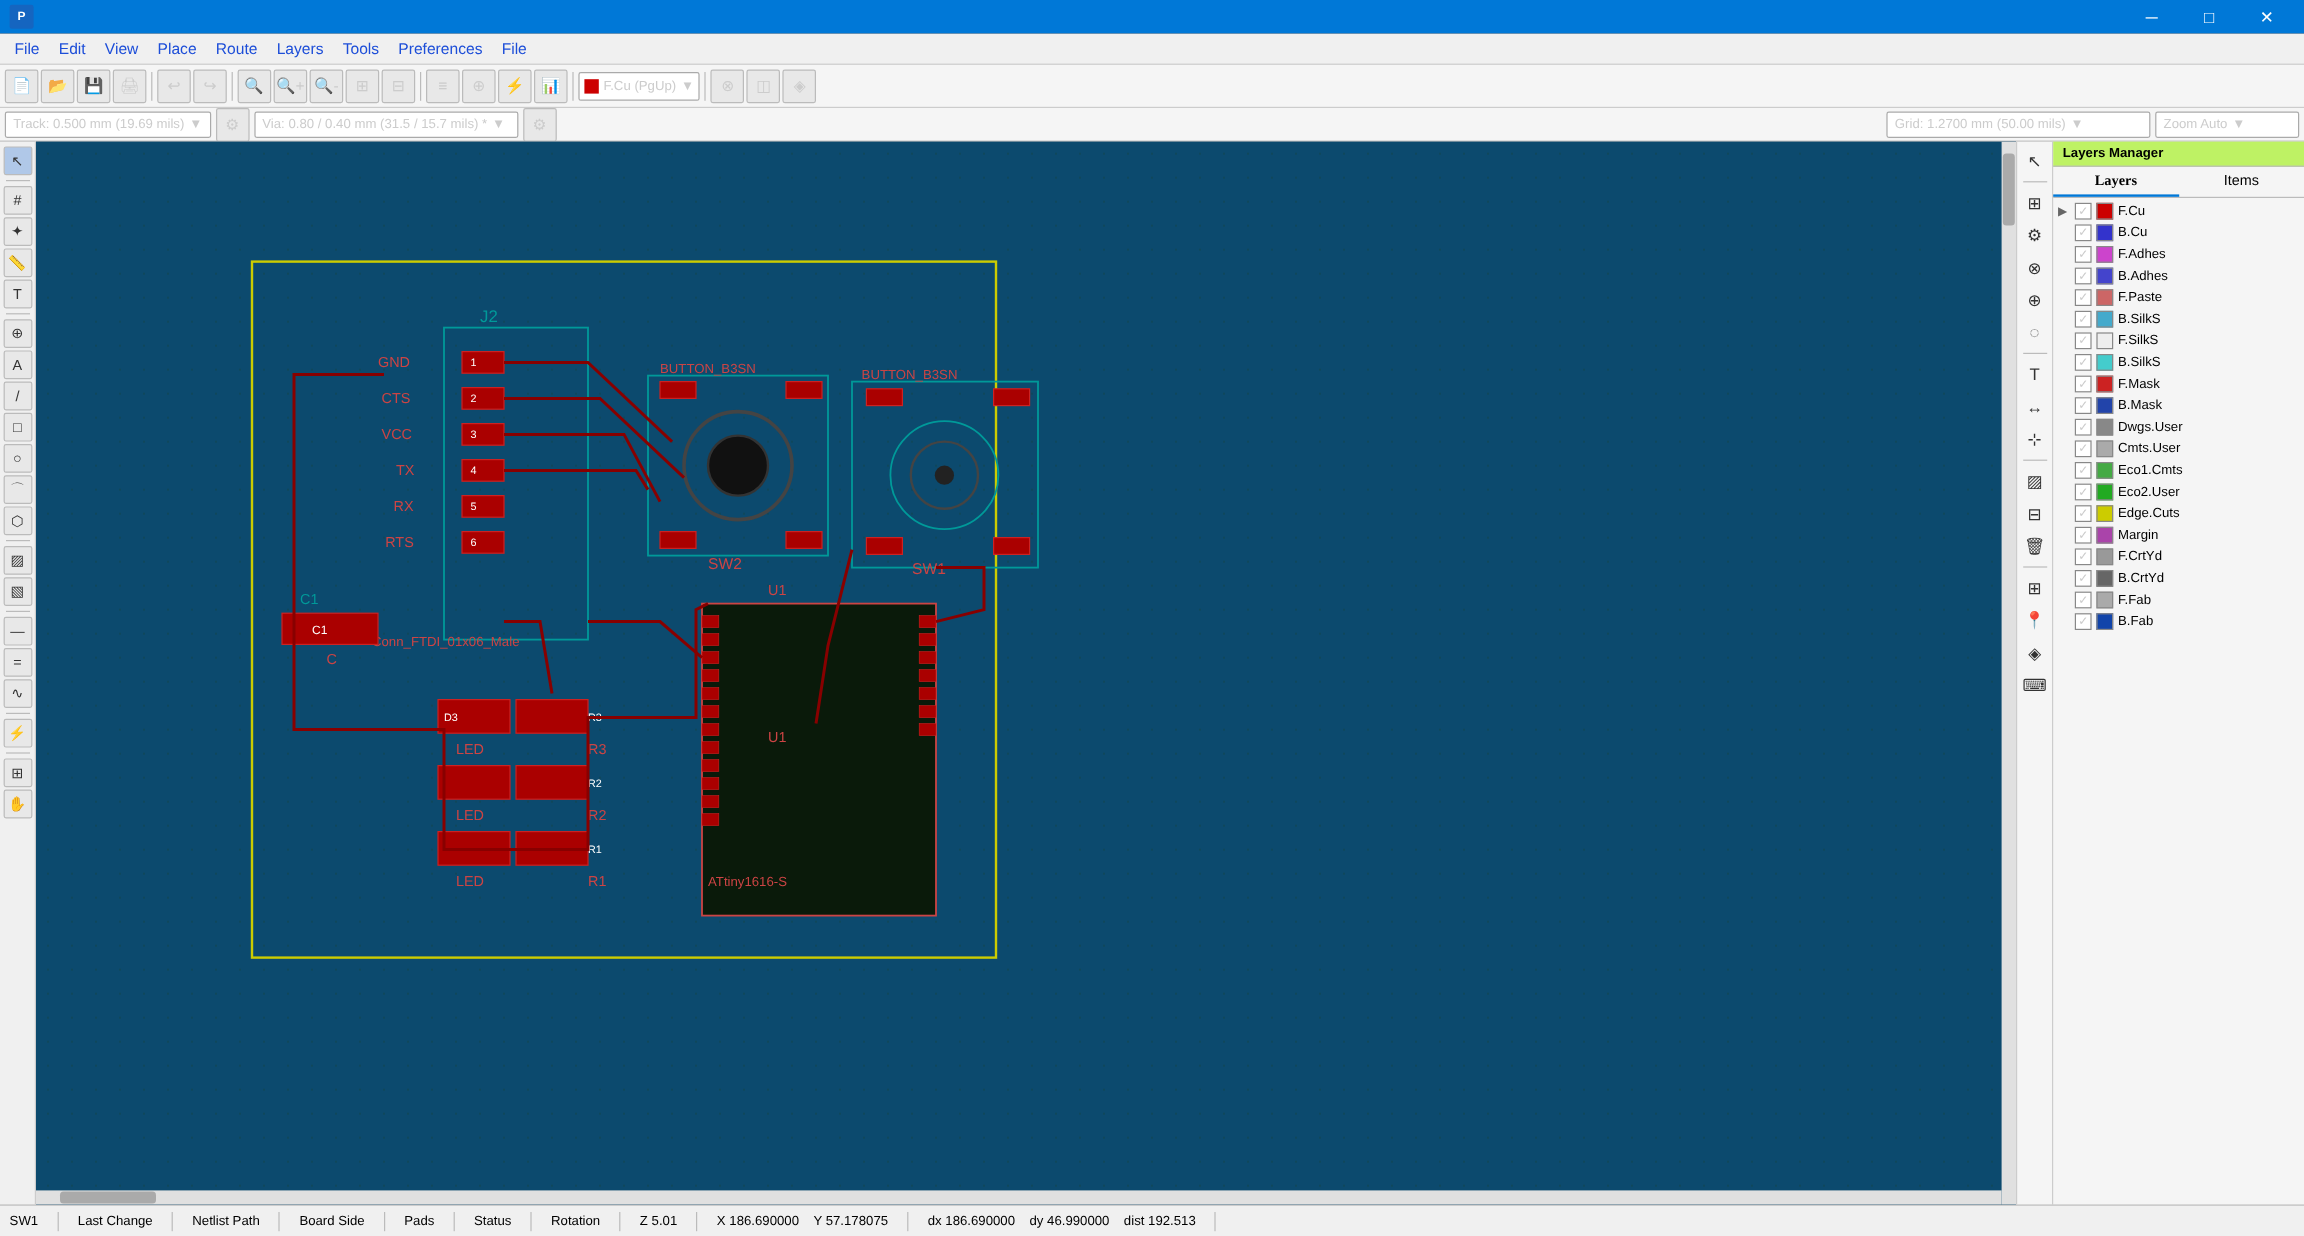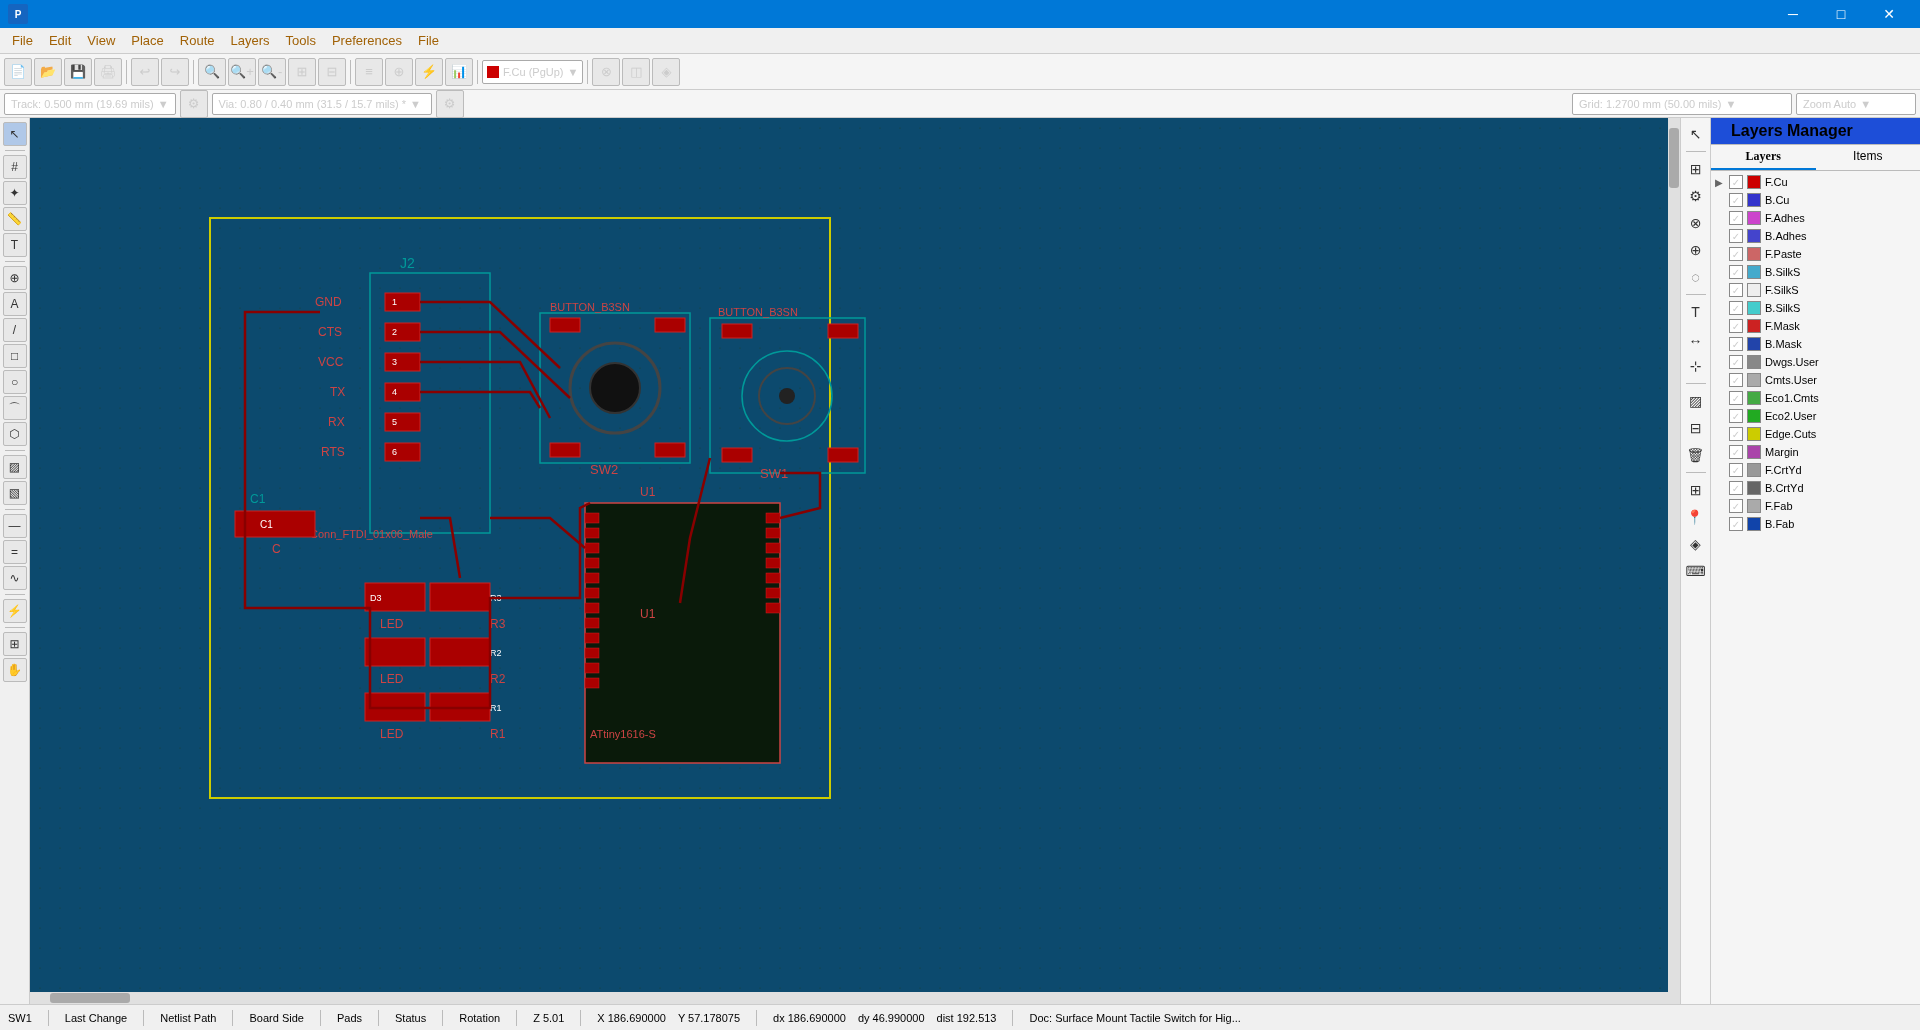--- a/index.html
+++ b/index.html
@@ -10,21 +10,21 @@
       width: 100%; height: 28px; background: #0078d7; display: flex; align-items: center; justify-content: space-between; padding: 0 8px; color: white; font-size: 12px;
     }
     #titlebar .title { flex: 1; text-align: center; }
     #titlebar .win-controls { display: flex; gap: 2px; }
     #titlebar .win-btn { width: 46px; height: 28px; display: flex; align-items: center; justify-content: center; cursor: pointer; color: white; font-size: 14px; }
 
     
     #menubar {
       width: 100%; height: 26px; background: #f0f0f0; display: flex; align-items: center; padding: 0 4px; border-bottom: 1px solid #ccc;
     }
-    #menubar .menu-item { padding: 2px 8px; cursor: pointer; font-size: 13px; color: #a16207; border-radius: 2px; }
+    #menubar .menu-item { padding: 2px 8px; cursor: pointer; font-size: 13px; color: #1d4ed8; border-radius: 2px; }
 
     
     #toolbar1 {
       width: 100%; height: 36px; background: #f5f5f5; display: flex; align-items: center; padding: 0 4px; border-bottom: 1px solid #ccc; gap: 2px;
     }
     .tb-btn { width: 28px; height: 28px; background: #e8e8e8; border: 1px solid #bbb; border-radius: 2px; cursor: pointer; display: flex; align-items: center; justify-content: center; font-size: 13px; }
     .tb-sep { width: 1px; height: 24px; background: #bbb; margin: 0 2px; }
     .tb-dropdown { height: 24px; background: white; border: 1px solid #aaa; border-radius: 2px; font-size: 11px; padding: 0 4px; cursor: pointer; display: flex; align-items: center; gap: 4px; }
 
     
@@ -45,21 +45,21 @@
 
     
     #canvas-area {
       flex: 1; background: #0c4a6e; position: relative; overflow: hidden;
     }
 
     
     #right-panel {
       width: 210px; background: #f5f5f5; border-left: 1px solid #ccc; display: flex; flex-direction: column;
     }
-    #layers-manager-title { padding: 4px 20px; background: #1d4ed8; border-bottom: 1px solid #bbb; font-weight: bold; font-size: 16px; color: #000; }
+    #layers-manager-title { padding: 4px 8px; background: #bef264; border-bottom: 1px solid #bbb; font-weight: bold; font-size: 11px; color: #000; }
     #layers-tabs { display: flex; border-bottom: 1px solid #bbb; }
     .layers-tab { flex: 1; padding: 4px 8px; text-align: center; cursor: pointer; font-size: 12px; color: #000; border-bottom: 2px solid transparent; }
     .layers-tab.active { border-bottom: 2px solid #0078d7; font-weight: bold; font-family: Liberation Serif, serif; }
     #layers-list { flex: 1; overflow-y: auto; padding: 2px 0; }
     .layer-item { display: flex; align-items: center; padding: 2px 4px; cursor: pointer; gap: 4px; }
     .layer-color { width: 14px; height: 14px; border: 1px solid #888; flex-shrink: 0; }
     .layer-check { width: 14px; height: 14px; border: 1px solid #888; background: white; display: flex; align-items: center; justify-content: center; font-size: 10px; flex-shrink: 0; }
     .layer-name { font-size: 11px; color: #000; }
     .layer-expand { width: 10px; font-size: 10px; color: #666; }
 
@@ -509,16 +509,13 @@
     <span style="margin-right:8px;">X 186.690000</span>
     <span>Y 57.178075</span>
   </div>
   <div class="status-sep"></div>
   <div class="status-item">
     <span style="margin-right:8px;">dx 186.690000</span>
     <span style="margin-right:8px;">dy 46.990000</span>
     <span>dist 192.513</span>
   </div>
   <div class="status-sep"></div>
-  <div class="status-item" style="flex:1;">
-    <span>Doc: Surface Mount Tactile Switch for Hig...</span>
-  </div>
 </div>
 
 </body></html>

